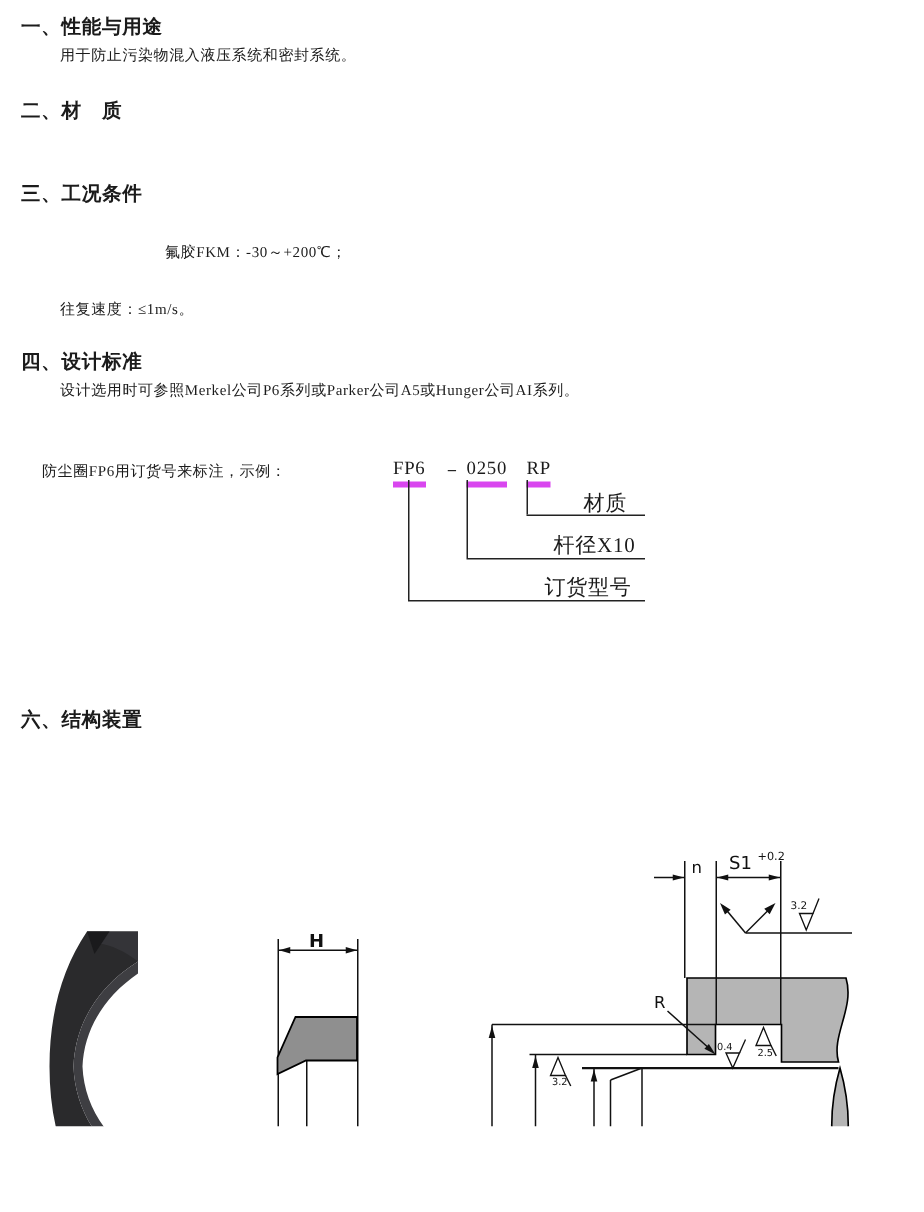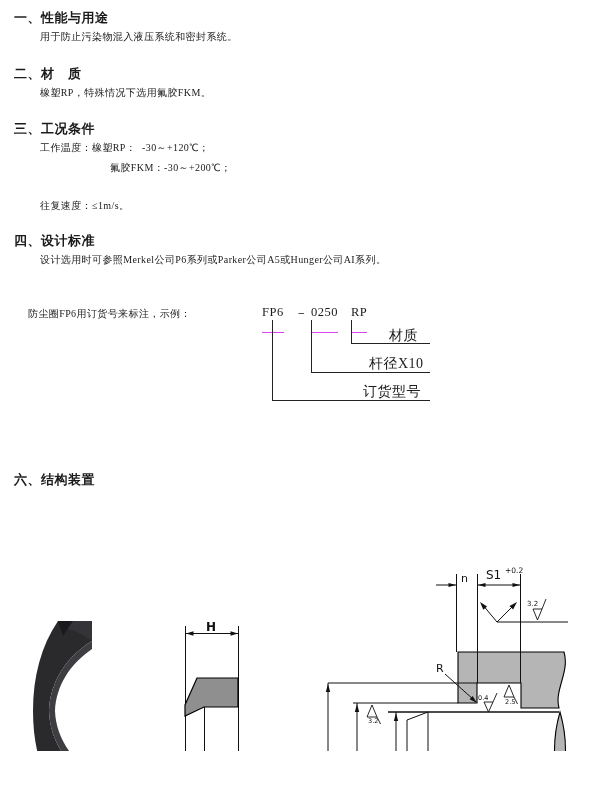--- a/index.html
+++ b/index.html
@@ -1,38 +1,36 @@
 <!DOCTYPE html>
 <html><head>
 <meta charset="utf-8">
 <style>
   html,body{margin:0;padding:0;background:#fff;}
   .page{position:relative;width:616px;height:751px;background:#ffffff;
         font-family:"Liberation Serif",serif;color:#1b1b1b;overflow:hidden;}
   .h{position:absolute;font-weight:bold;font-size:13px;letter-spacing:.5px;white-space:pre;}
   .t{position:absolute;font-size:10px;letter-spacing:.4px;white-space:pre;}
   .code{position:absolute;font-size:12.5px;letter-spacing:.5px;white-space:pre;}
-  .u{border-bottom:1px solid #d946ef;padding-bottom:12px;}
+  .u{border-bottom:4px solid #d946ef;padding-bottom:1px;}
   .tline{position:absolute;background:#222;}
   .lbl{position:absolute;font-size:14px;letter-spacing:.5px;white-space:pre;}
   svg text{font-family:"DejaVu Sans",sans-serif;fill:#111;}
 </style>
 </head>
 <body>
 
 <div class="page">
 
   <div class="h" style="left:14px;top:9px">一、性能与用途</div>
   <div class="t" style="left:40px;top:30px">用于防止污染物混入液压系统和密封系统。</div>
 
   <div class="h" style="left:14px;top:65px">二、材　质</div>
-  <div class="t" style="left:40px;top:86px">橡塑RP，特殊情况下选用氟胶FKM。</div>
 
   <div class="h" style="left:14px;top:120px">三、工况条件</div>
-  <div class="t" style="left:40px;top:141px">工作温度：橡塑RP：  -30～+120℃；</div>
   <div class="t" style="left:110px;top:161px">氟胶FKM：-30～+200℃；</div>
   <div class="t" style="left:40px;top:199px">往复速度：≤1m/s。</div>
 
   <div class="h" style="left:14px;top:232px">四、设计标准</div>
   <div class="t" style="left:40px;top:253px">设计选用时可参照Merkel公司P6系列或Parker公司A5或Hunger公司AI系列。</div>
 
   <div class="t" style="left:28px;top:307px">防尘圈FP6用订货号来标注，示例：</div>
 
   <span class="code u" style="left:262px;top:305px">FP6</span>
   <span class="code" style="left:295px;top:305px">－</span>

